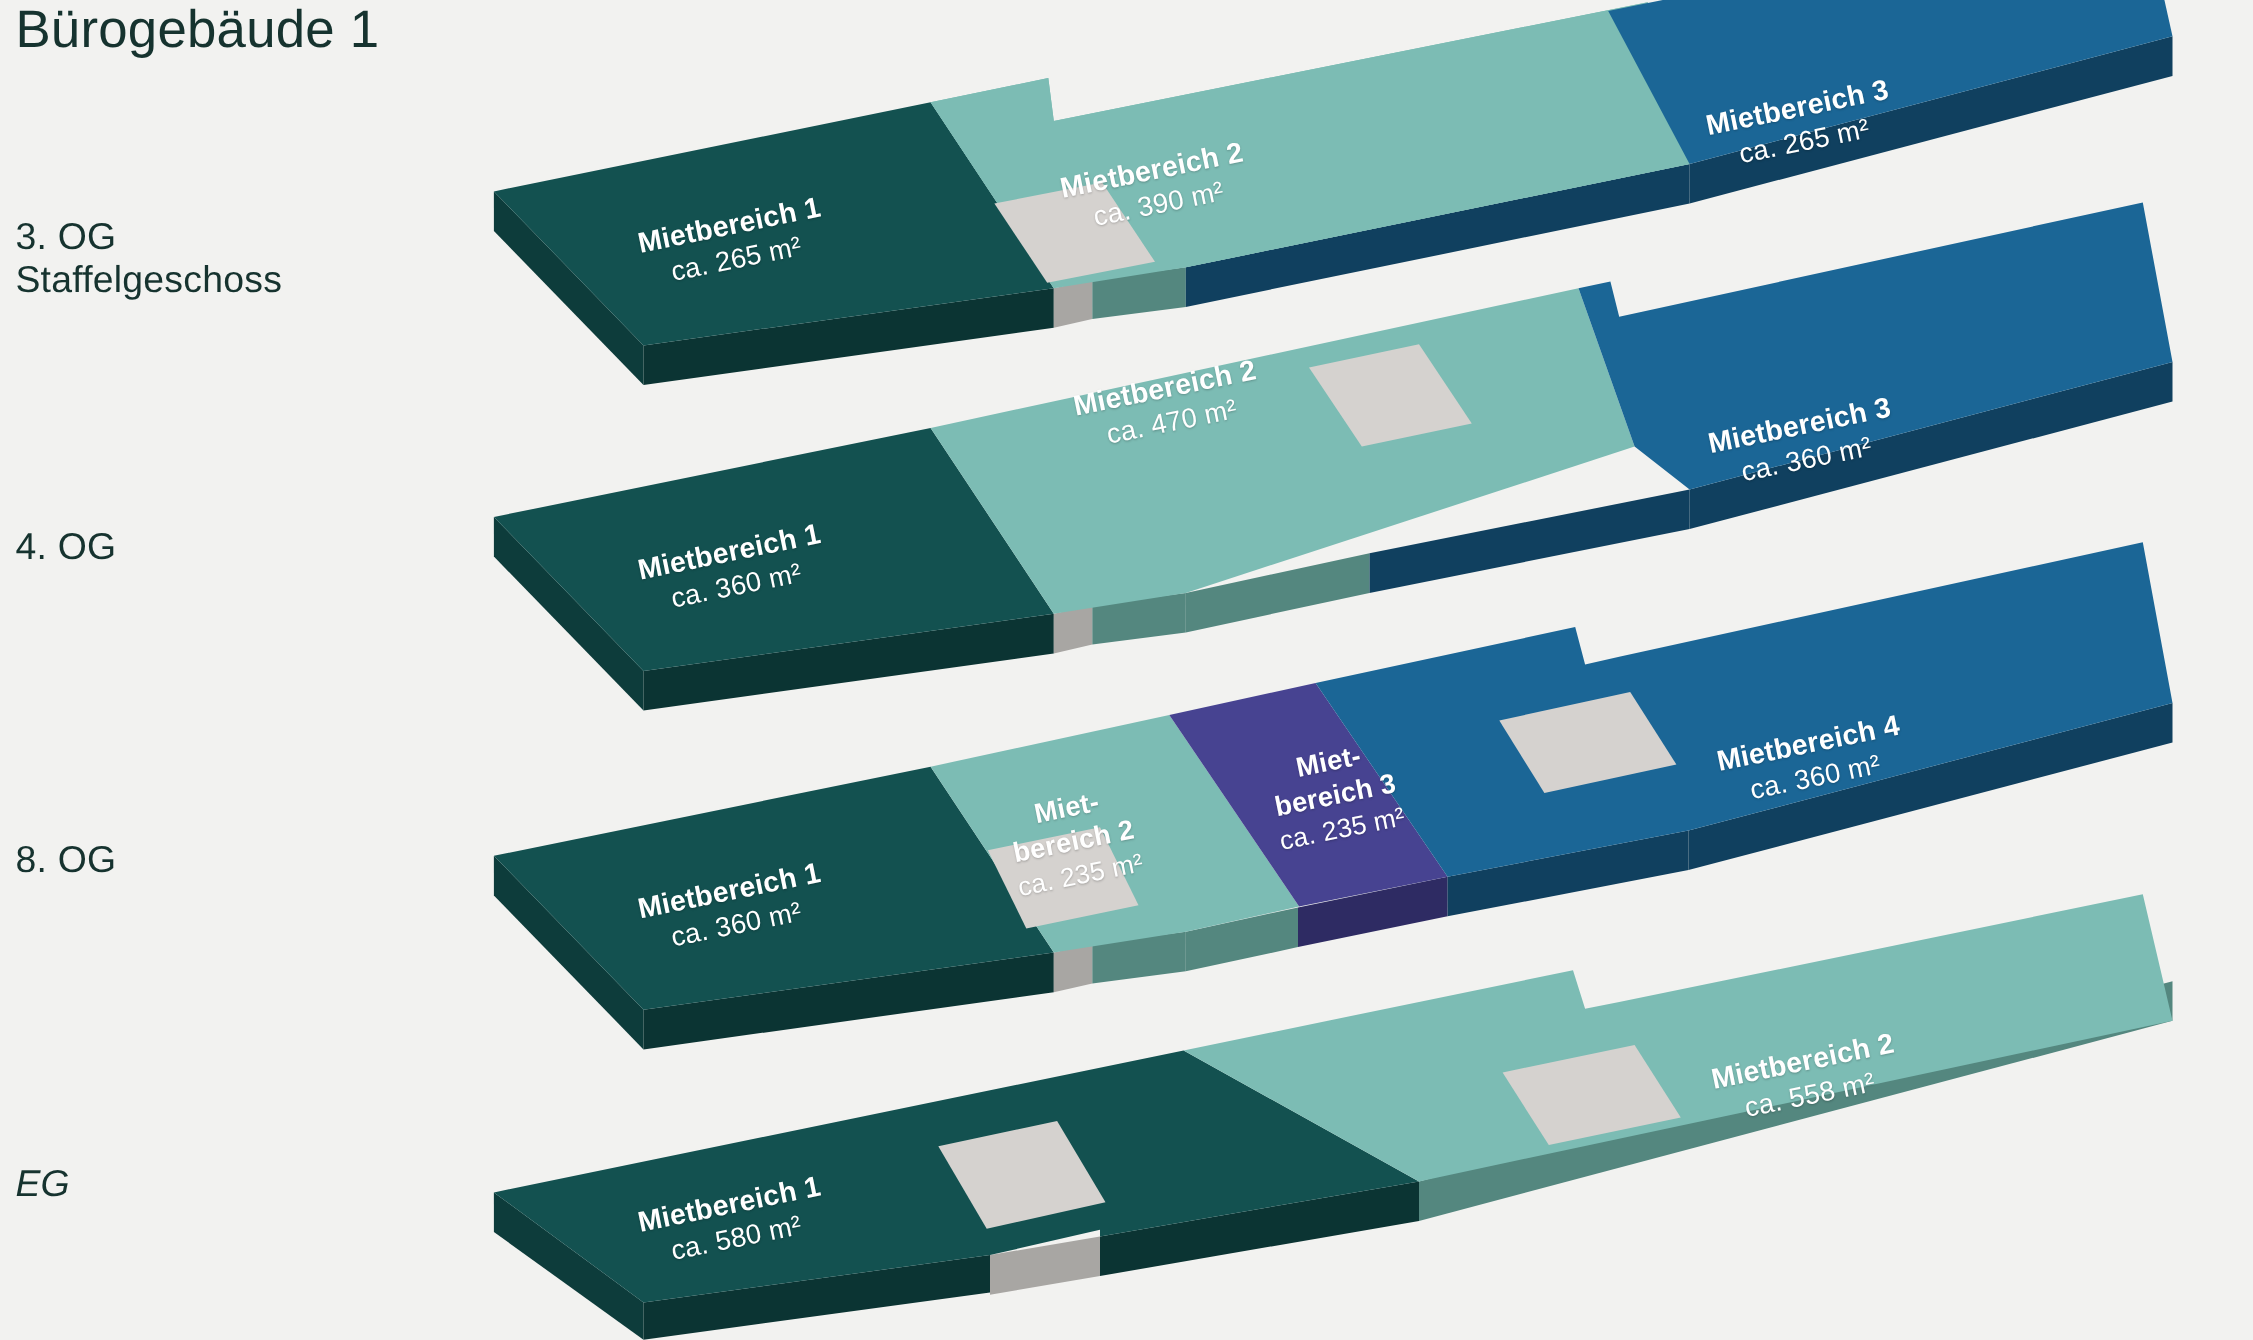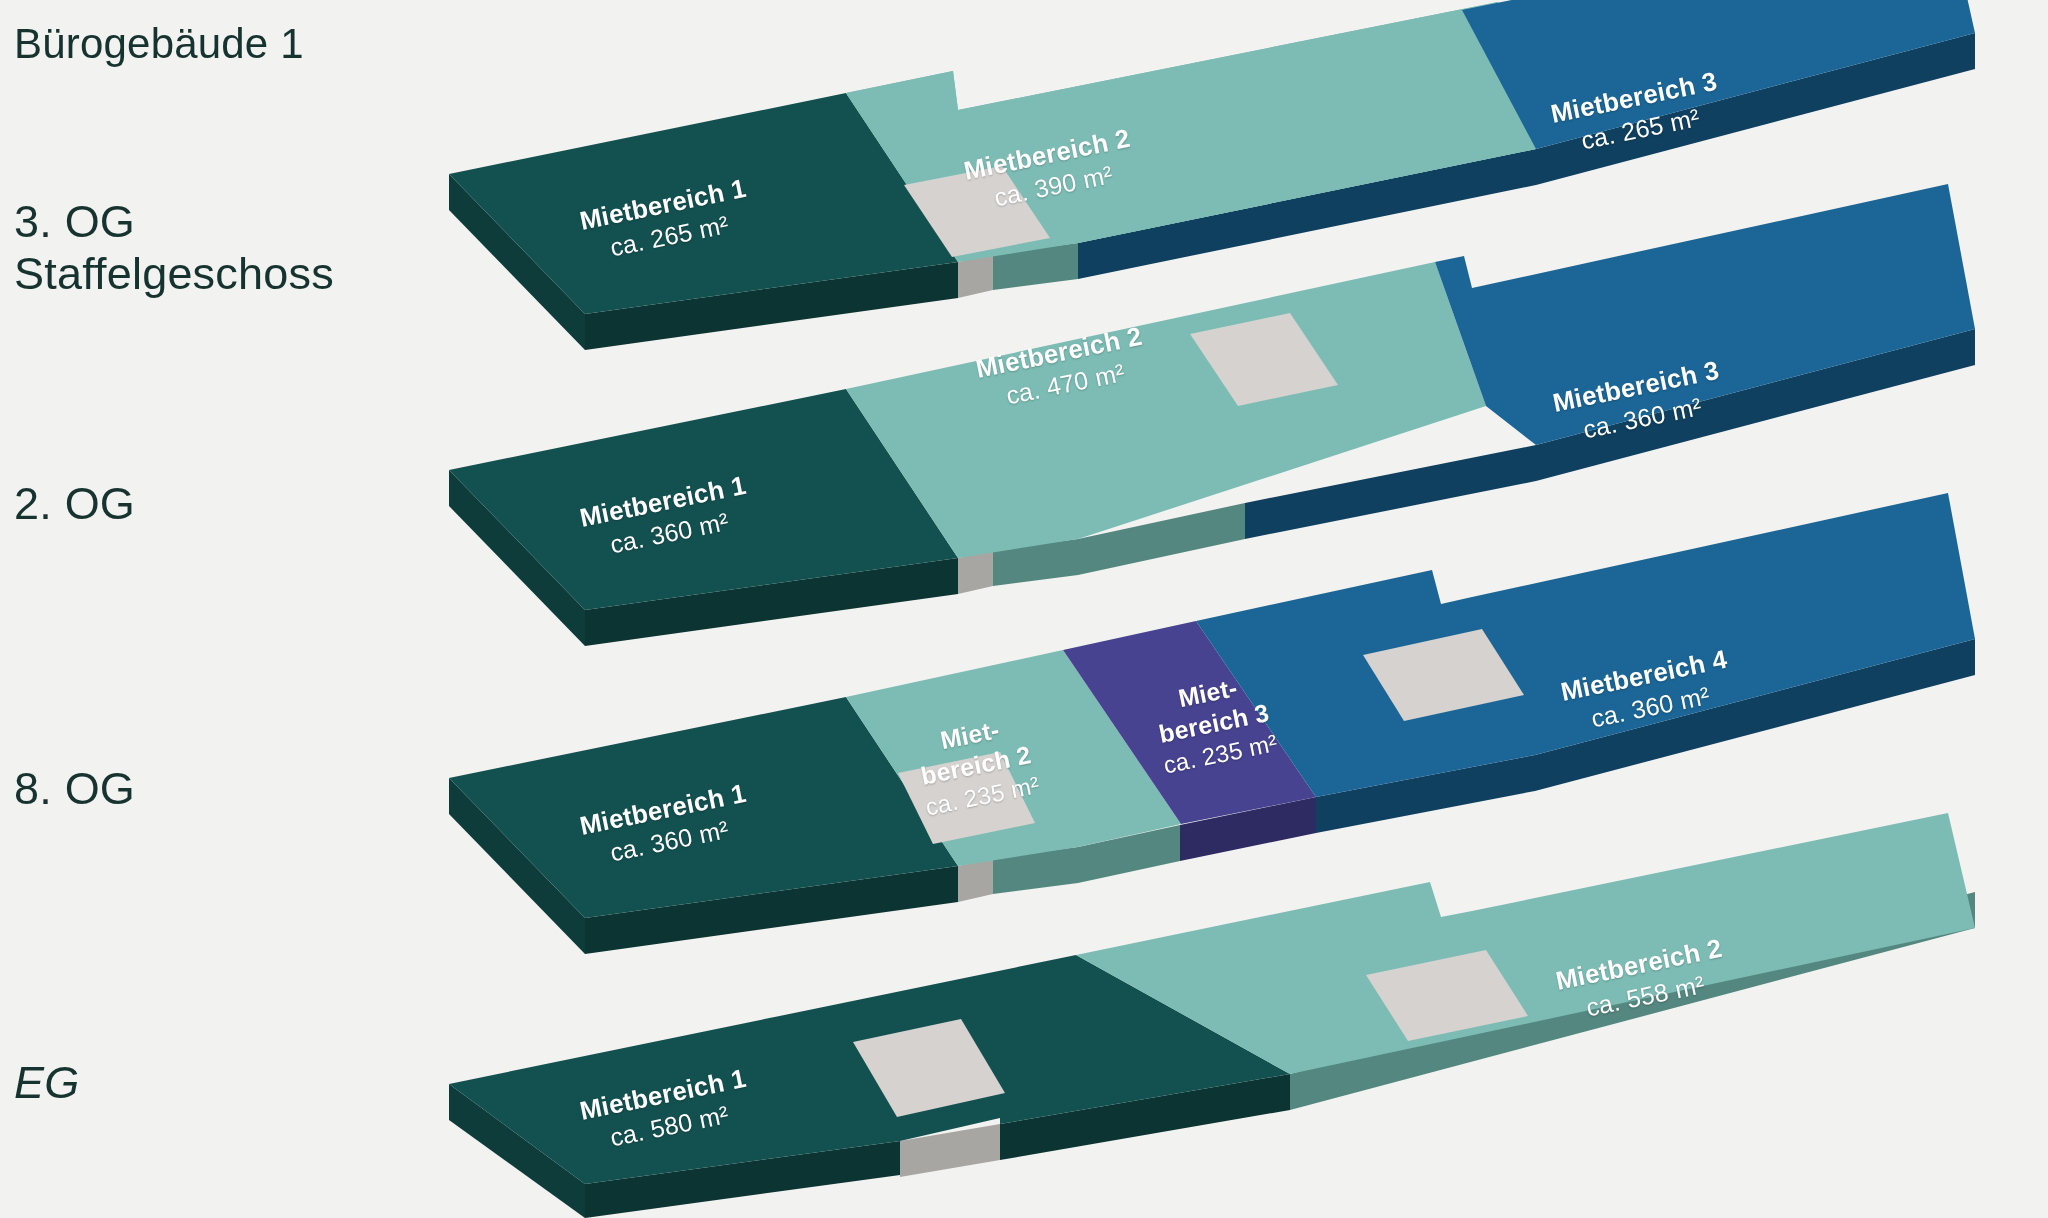--- a/index.html
+++ b/index.html
@@ -8,27 +8,27 @@
     width:2048px;height:1218px;
     background:#f2f2f0;
     font-family:"Liberation Sans","DejaVu Sans",sans-serif;
     overflow:hidden;
     position:relative;
   }
   #stage{position:absolute;inset:0;}
 
   
   .title{
-    position:absolute;left:14px;top:20px;
-    font-size:42px;font-weight:400;color:#16332f;
+    position:absolute;left:14px;top:0;
+    font-size:48px;font-weight:400;color:#16332f;
     letter-spacing:.2px;white-space:nowrap;
   }
   .floor-label{
     position:absolute;left:14px;
-    font-size:45px;font-weight:400;color:#16332f;
+    font-size:34px;font-weight:400;color:#16332f;
     line-height:1.16;letter-spacing:.2px;white-space:pre-line;
   }
 
   
   .floor{position:absolute;left:0;top:0;width:2048px;height:1218px;pointer-events:none;}
   .floor svg{position:absolute;left:0;top:0;overflow:visible;}
   .floor svg *{pointer-events:auto;}
 
   .zone-label{
     position:absolute;
@@ -54,21 +54,21 @@
 </style>
 </head>
 <body>
 
 <div id="stage">
 
   <div class="title">Bürogebäude 1</div>
 
   <div class="floor-label" id="lbl-og3" style="top:196px;">3. OG
 Staffelgeschoss</div>
-  <div class="floor-label" id="lbl-og2" style="top:478px;">2. OG</div>
+  <div class="floor-label" id="lbl-og2" style="top:478px;">4. OG</div>
   <div class="floor-label" id="lbl-og1" style="top:763px;">8. OG</div>
   <div class="floor-label" id="lbl-eg" style="top:1057px;font-style:italic;">EG</div>
 
   <div class="floor">
     <svg width="2048" height="1218" viewBox="0 0 2048 1218">
 
       <g>
         <polygon points="449,174 449,210 585,350 585,314" fill="#0d3c3b"></polygon>
         <polygon points="585,314 585,350 958,298 958,262" fill="#0b3433"></polygon>
         <polygon points="958,262 958,298 993,290 993,254" fill="#a8a6a3"></polygon>

